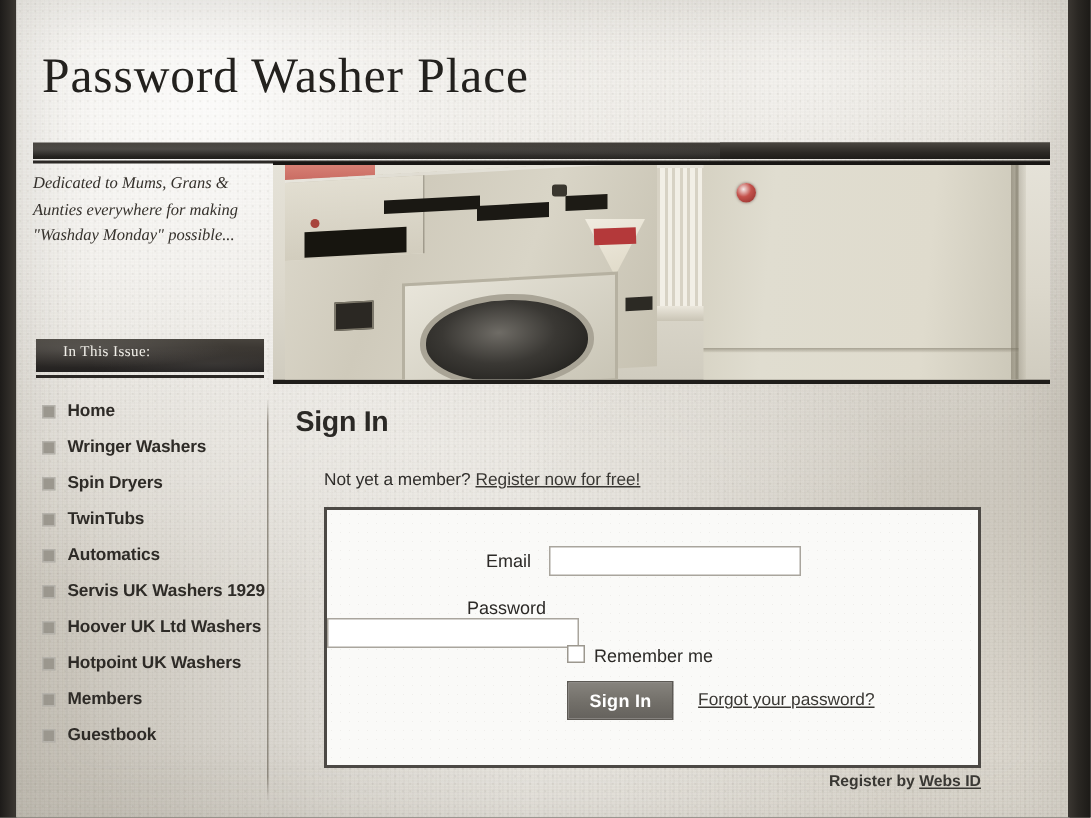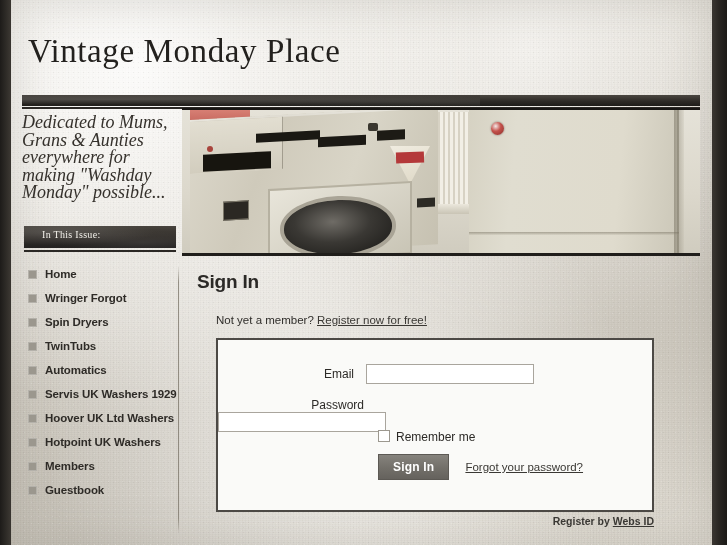--- a/index.html
+++ b/index.html
@@ -105,21 +105,21 @@
   }
 
   
   #tagline {
     position: absolute;
     left: 22px;
     top: 114px;
     width: 150px;
     font-family: "Liberation Serif", serif;
     font-style: italic;
-    font-size: 18px;
+    font-size: 11px;
     line-height: 17.5px;
     color: #35312c;
   }
 
   
   #banner {
     position: absolute;
     left: 182px;
     top: 108px;
     width: 518px;
@@ -460,21 +460,21 @@
     font-weight: 700;
   }
 </style>
 </head>
 <body>
 
 <div id="page-root">
 
   <div id="sheet"></div>
 
-  <div id="masthead-title">Vintage Monday Place</div>
+  <div id="masthead-title">Password Washer Place</div>
   <div id="masthead-rule"></div>
   <div id="masthead-rule-line"></div>
 
   <div id="tagline">Dedicated to Mums, Grans &amp; Aunties everywhere for making "Washday Monday" possible...</div>
 
   <div id="banner-top-strip"></div>
   <div id="banner">
     <div class="bn bn-wall"></div>
     <div class="bn bn-window"></div>
     <div class="bn bn-sill"></div>
@@ -504,21 +504,21 @@
   </div>
   <div id="issue-bar-rule"></div>
 
   <div id="sidebar">
     <div class="nav-item">
       <span class="nav-bullet"></span>
       <span class="nav-label">Home</span>
     </div>
     <div class="nav-item">
       <span class="nav-bullet"></span>
-      <span class="nav-label">Wringer Forgot</span>
+      <span class="nav-label">Wringer Washers</span>
     </div>
     <div class="nav-item">
       <span class="nav-bullet"></span>
       <span class="nav-label">Spin Dryers</span>
     </div>
     <div class="nav-item">
       <span class="nav-bullet"></span>
       <span class="nav-label">TwinTubs</span>
     </div>
     <div class="nav-item">

